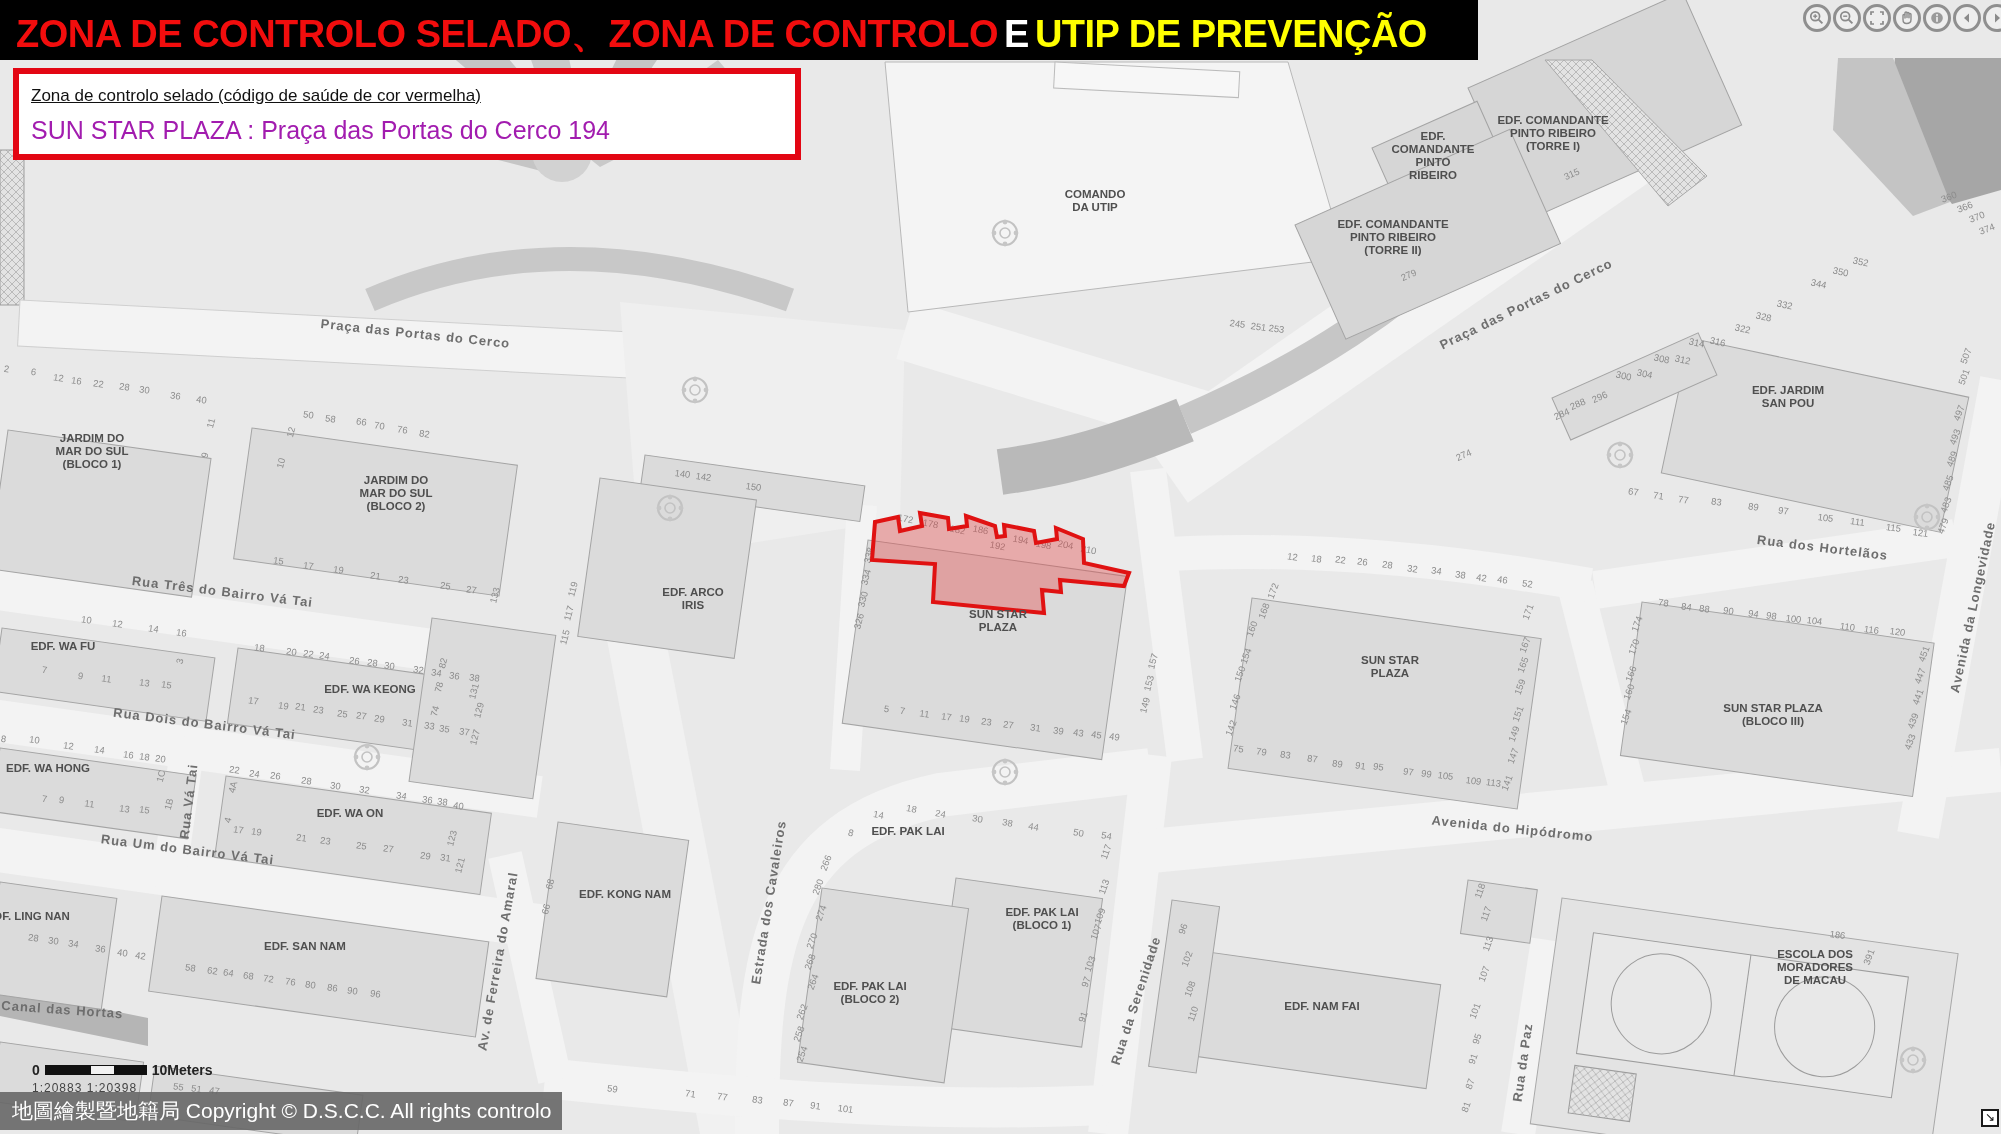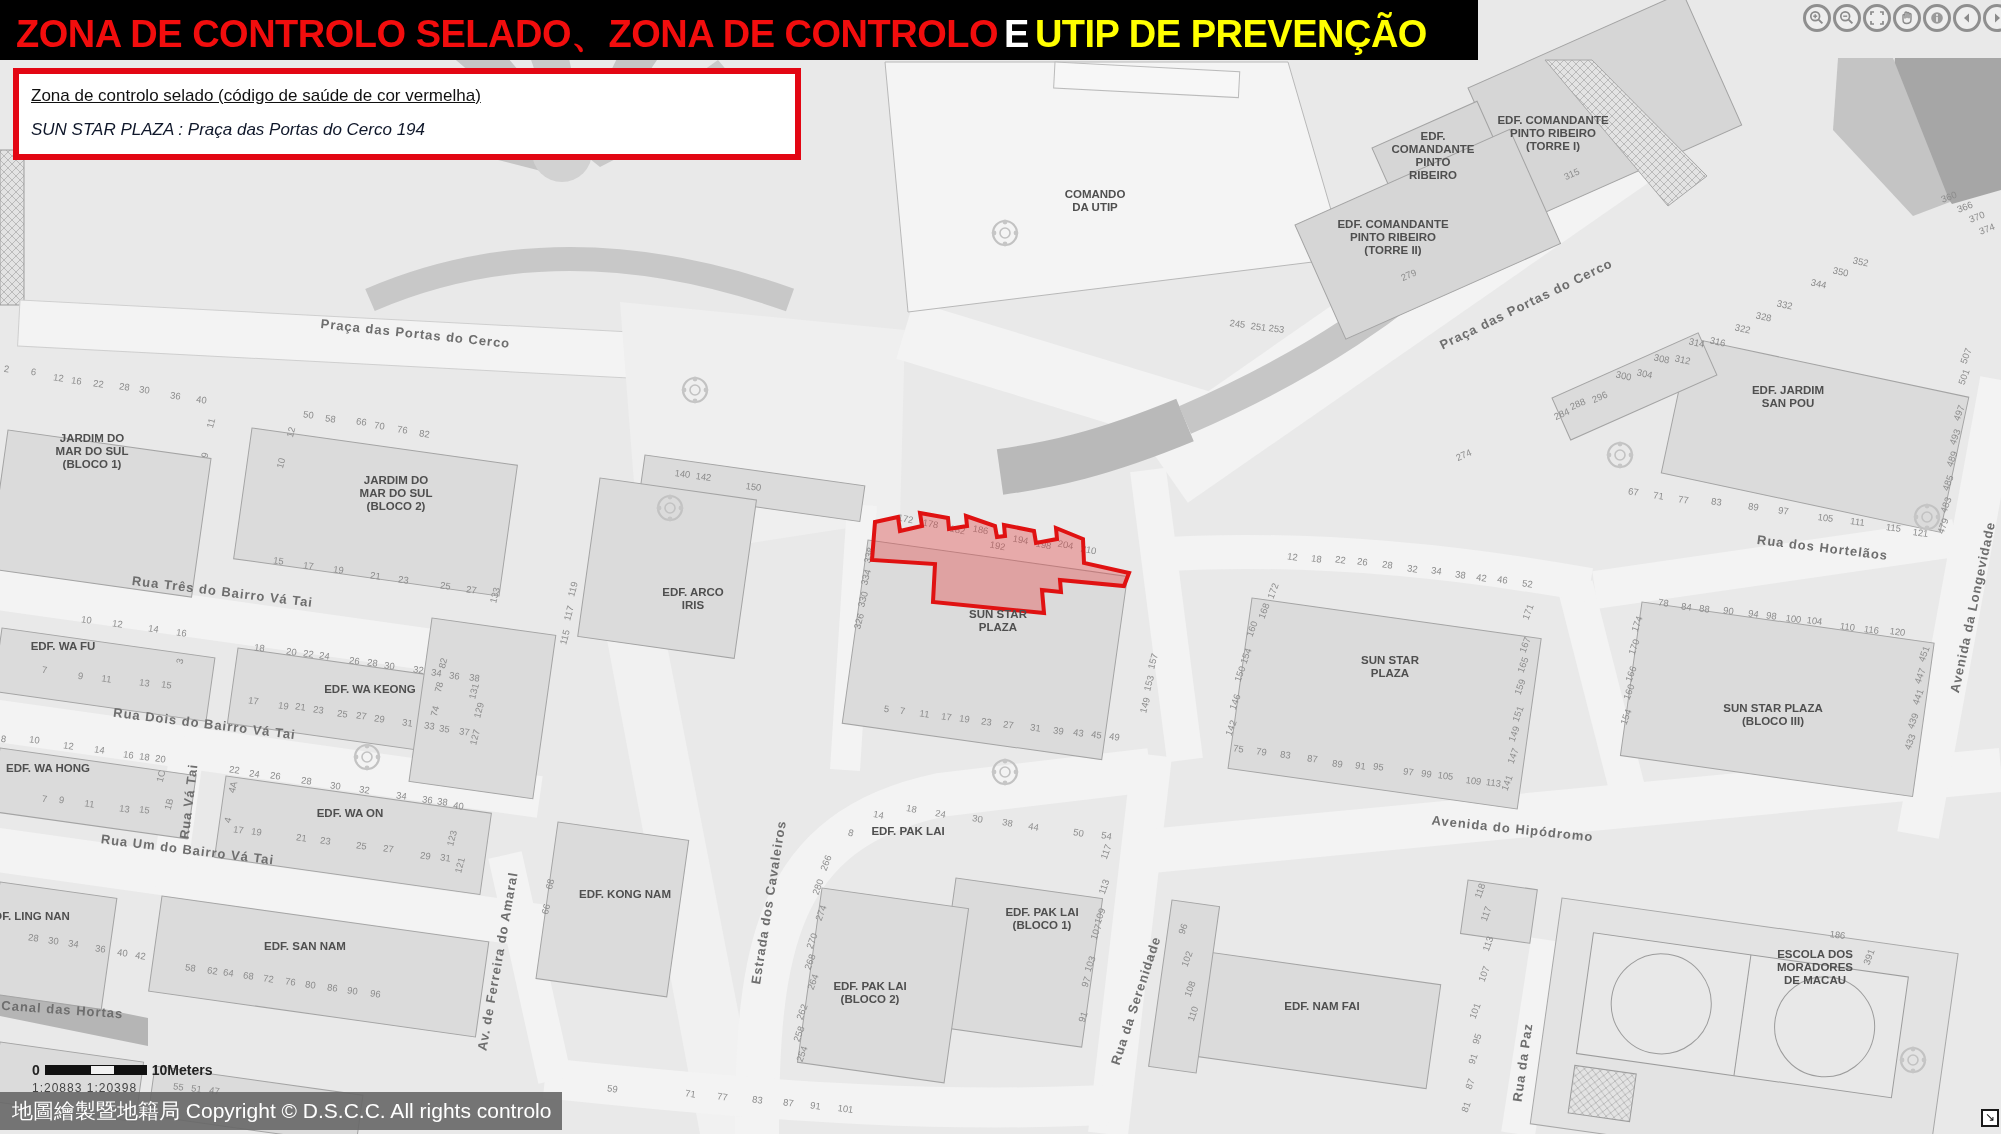--- a/index.html
+++ b/index.html
@@ -12,21 +12,21 @@
             display:flex;align-items:center;padding:8px 0 0 16px;box-sizing:border-box;
             white-space:nowrap;overflow:hidden;z-index:30;}
   .titlebar span{font-weight:bold;font-size:38px;letter-spacing:-0.5px;}
   .seg-red{color:#f20d0d;}
   .seg-white{color:#ffffff;padding:0 6px;}
   .seg-yellow{color:#ffff00;}
 
   .infobox{position:absolute;left:13px;top:68px;width:788px;box-sizing:border-box;background:#fff;
            border:6px solid #e30613;padding:5px 12px 7px 12px;z-index:29;}
   .infobox .l1{font-size:17px;color:#111;text-decoration:underline;line-height:34px;white-space:nowrap;}
-  .infobox .l2{font-size:17px;color:#0f172a;line-height:34px;white-space:nowrap;font-style:italic;}
+  .infobox .l2{font-size:25px;color:#a21caf;line-height:34px;white-space:nowrap;}
 
   .controls{position:absolute;top:4px;left:1803px;display:flex;gap:2px;z-index:28;}
   .ctrl{width:28px;height:28px;border-radius:50%;border:3px solid #8f8f8f;background:rgba(248,248,248,.35);
         box-sizing:border-box;display:flex;align-items:center;justify-content:center;padding:0;cursor:pointer;}
   .ctrl svg{display:block;}
 
   .scalebar{position:absolute;left:32px;top:1062px;z-index:20;color:#222;}
   .scalebar .row{display:flex;align-items:center;gap:5px;font-size:14px;font-weight:bold;}
   .bar{width:100px;height:8px;border:1px solid #111;display:flex;background:#fff;}
   .bar i{display:block;height:100%;}

